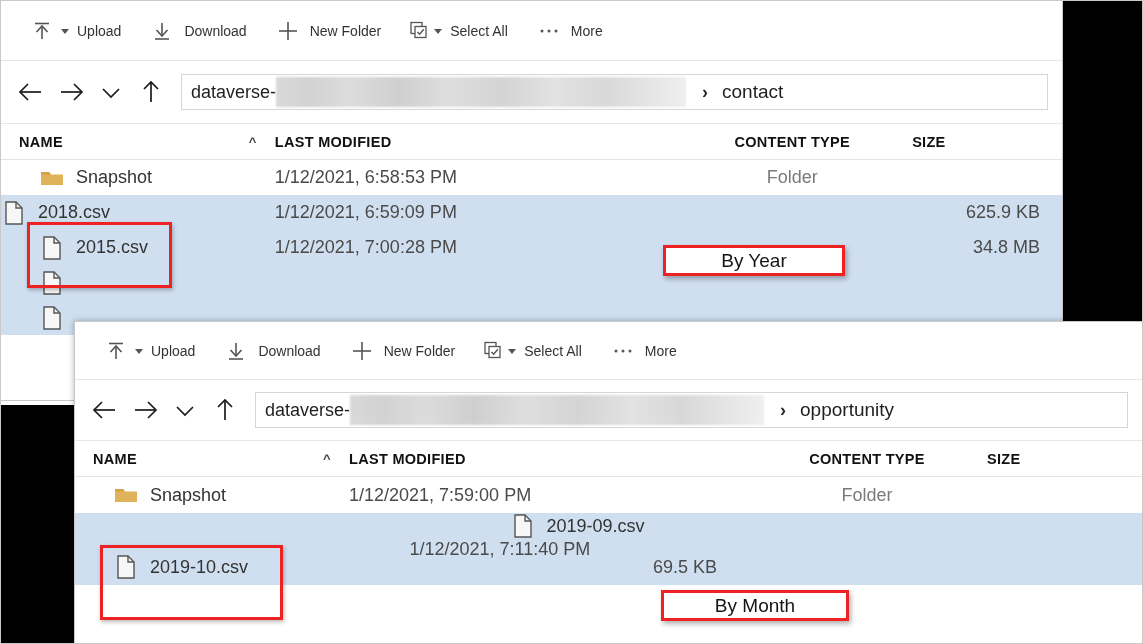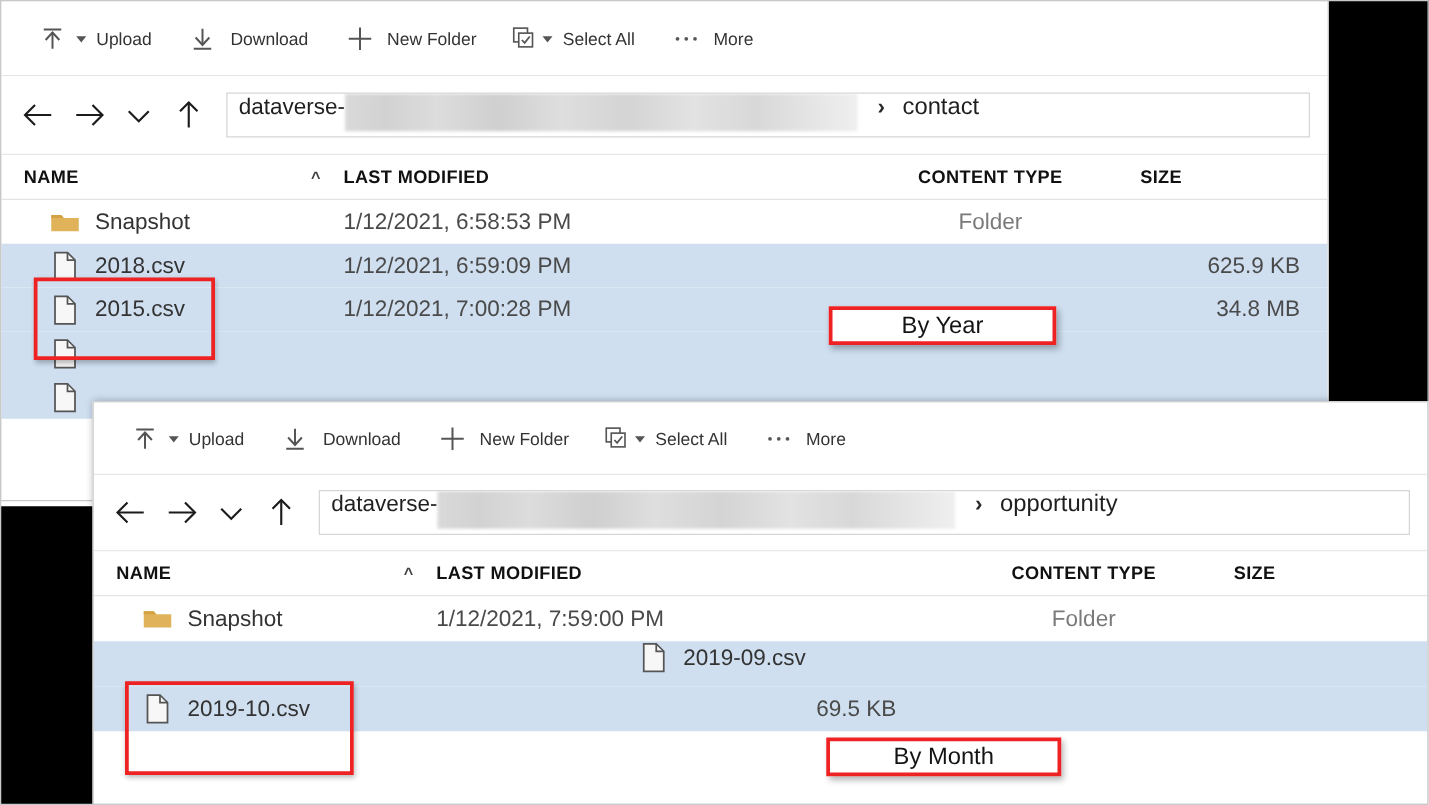--- a/index.html
+++ b/index.html
@@ -71,21 +71,21 @@
     box-sizing:border-box;
     background:#ffffff;
   }
   .navbtn{
     display:flex;align-items:center;justify-content:center;
     width:40px;height:40px;
     color:#1b1b1b;
     cursor:default;
   }
   .crumbbox{
-    display:flex;
+    display:flex;align-items:center;
     flex:1;
     height:36px;
     margin-left:10px;margin-right:14px;
     border:1px solid #d6d6d6;
     background:#ffffff;
     box-sizing:border-box;
     overflow:hidden;
   }
   .crumb-txt{
     font-size:18px;color:#1f1f1f;
@@ -294,21 +294,21 @@
           </span>
           <span class="rowname folder">Snapshot</span>
         </div>
         <div class="col-mod" style="width:398px;">1/12/2021, 6:58:53 PM</div>
         <div class="col-type" style="width:240px;">Folder</div>
         <div class="col-size" style="width:150px;padding-right:22px;"></div>
       </div>
 
 
       <div class="row sel" style="height:35px;">
-        <div class="col-name" style="width:274px;padding-left:38px;">
+        <div class="col-name" style="width:274px;">
           <span class="fileico">
             <svg width="22" height="26" viewBox="0 0 22 26">
               <path d="M3 2 L13 2 L19 8 L19 24 L3 24 Z" fill="#f7f7f7" stroke="#555" stroke-width="1.4"></path>
               <path d="M13 2 L13 8 L19 8" fill="none" stroke="#555" stroke-width="1.4"></path>
             </svg>
           </span>
           <span class="rowname">2018.csv</span>
         </div>
         <div class="col-mod" style="width:398px;">1/12/2021, 6:59:09 PM</div>
         <div class="col-type" style="width:240px;"></div>
@@ -498,20 +498,21 @@
       <div class="row sel" style="height:36px;flex-direction:column;">
         <div class="col-name" style="width:274px;padding-left:38px;">
           <span class="fileico">
             <svg width="22" height="26" viewBox="0 0 22 26">
               <path d="M3 2 L13 2 L19 8 L19 24 L3 24 Z" fill="#f7f7f7" stroke="#555" stroke-width="1.4"></path>
               <path d="M13 2 L13 8 L19 8" fill="none" stroke="#555" stroke-width="1.4"></path>
             </svg>
           </span>
           <span class="rowname">2019-09.csv</span>
         </div>
+        <div class="col-mod" style="width:398px;">1/12/2021, 7:11:40 PM</div>
         <div class="col-type" style="width:240px;"></div>
       </div>
 
       <div class="row sel" style="height:36px;">
         <div class="col-name" style="width:274px;padding-left:38px;">
           <span class="fileico">
             <svg width="22" height="26" viewBox="0 0 22 26">
               <path d="M3 2 L13 2 L19 8 L19 24 L3 24 Z" fill="#f7f7f7" stroke="#555" stroke-width="1.4"></path>
               <path d="M13 2 L13 8 L19 8" fill="none" stroke="#555" stroke-width="1.4"></path>
             </svg>

